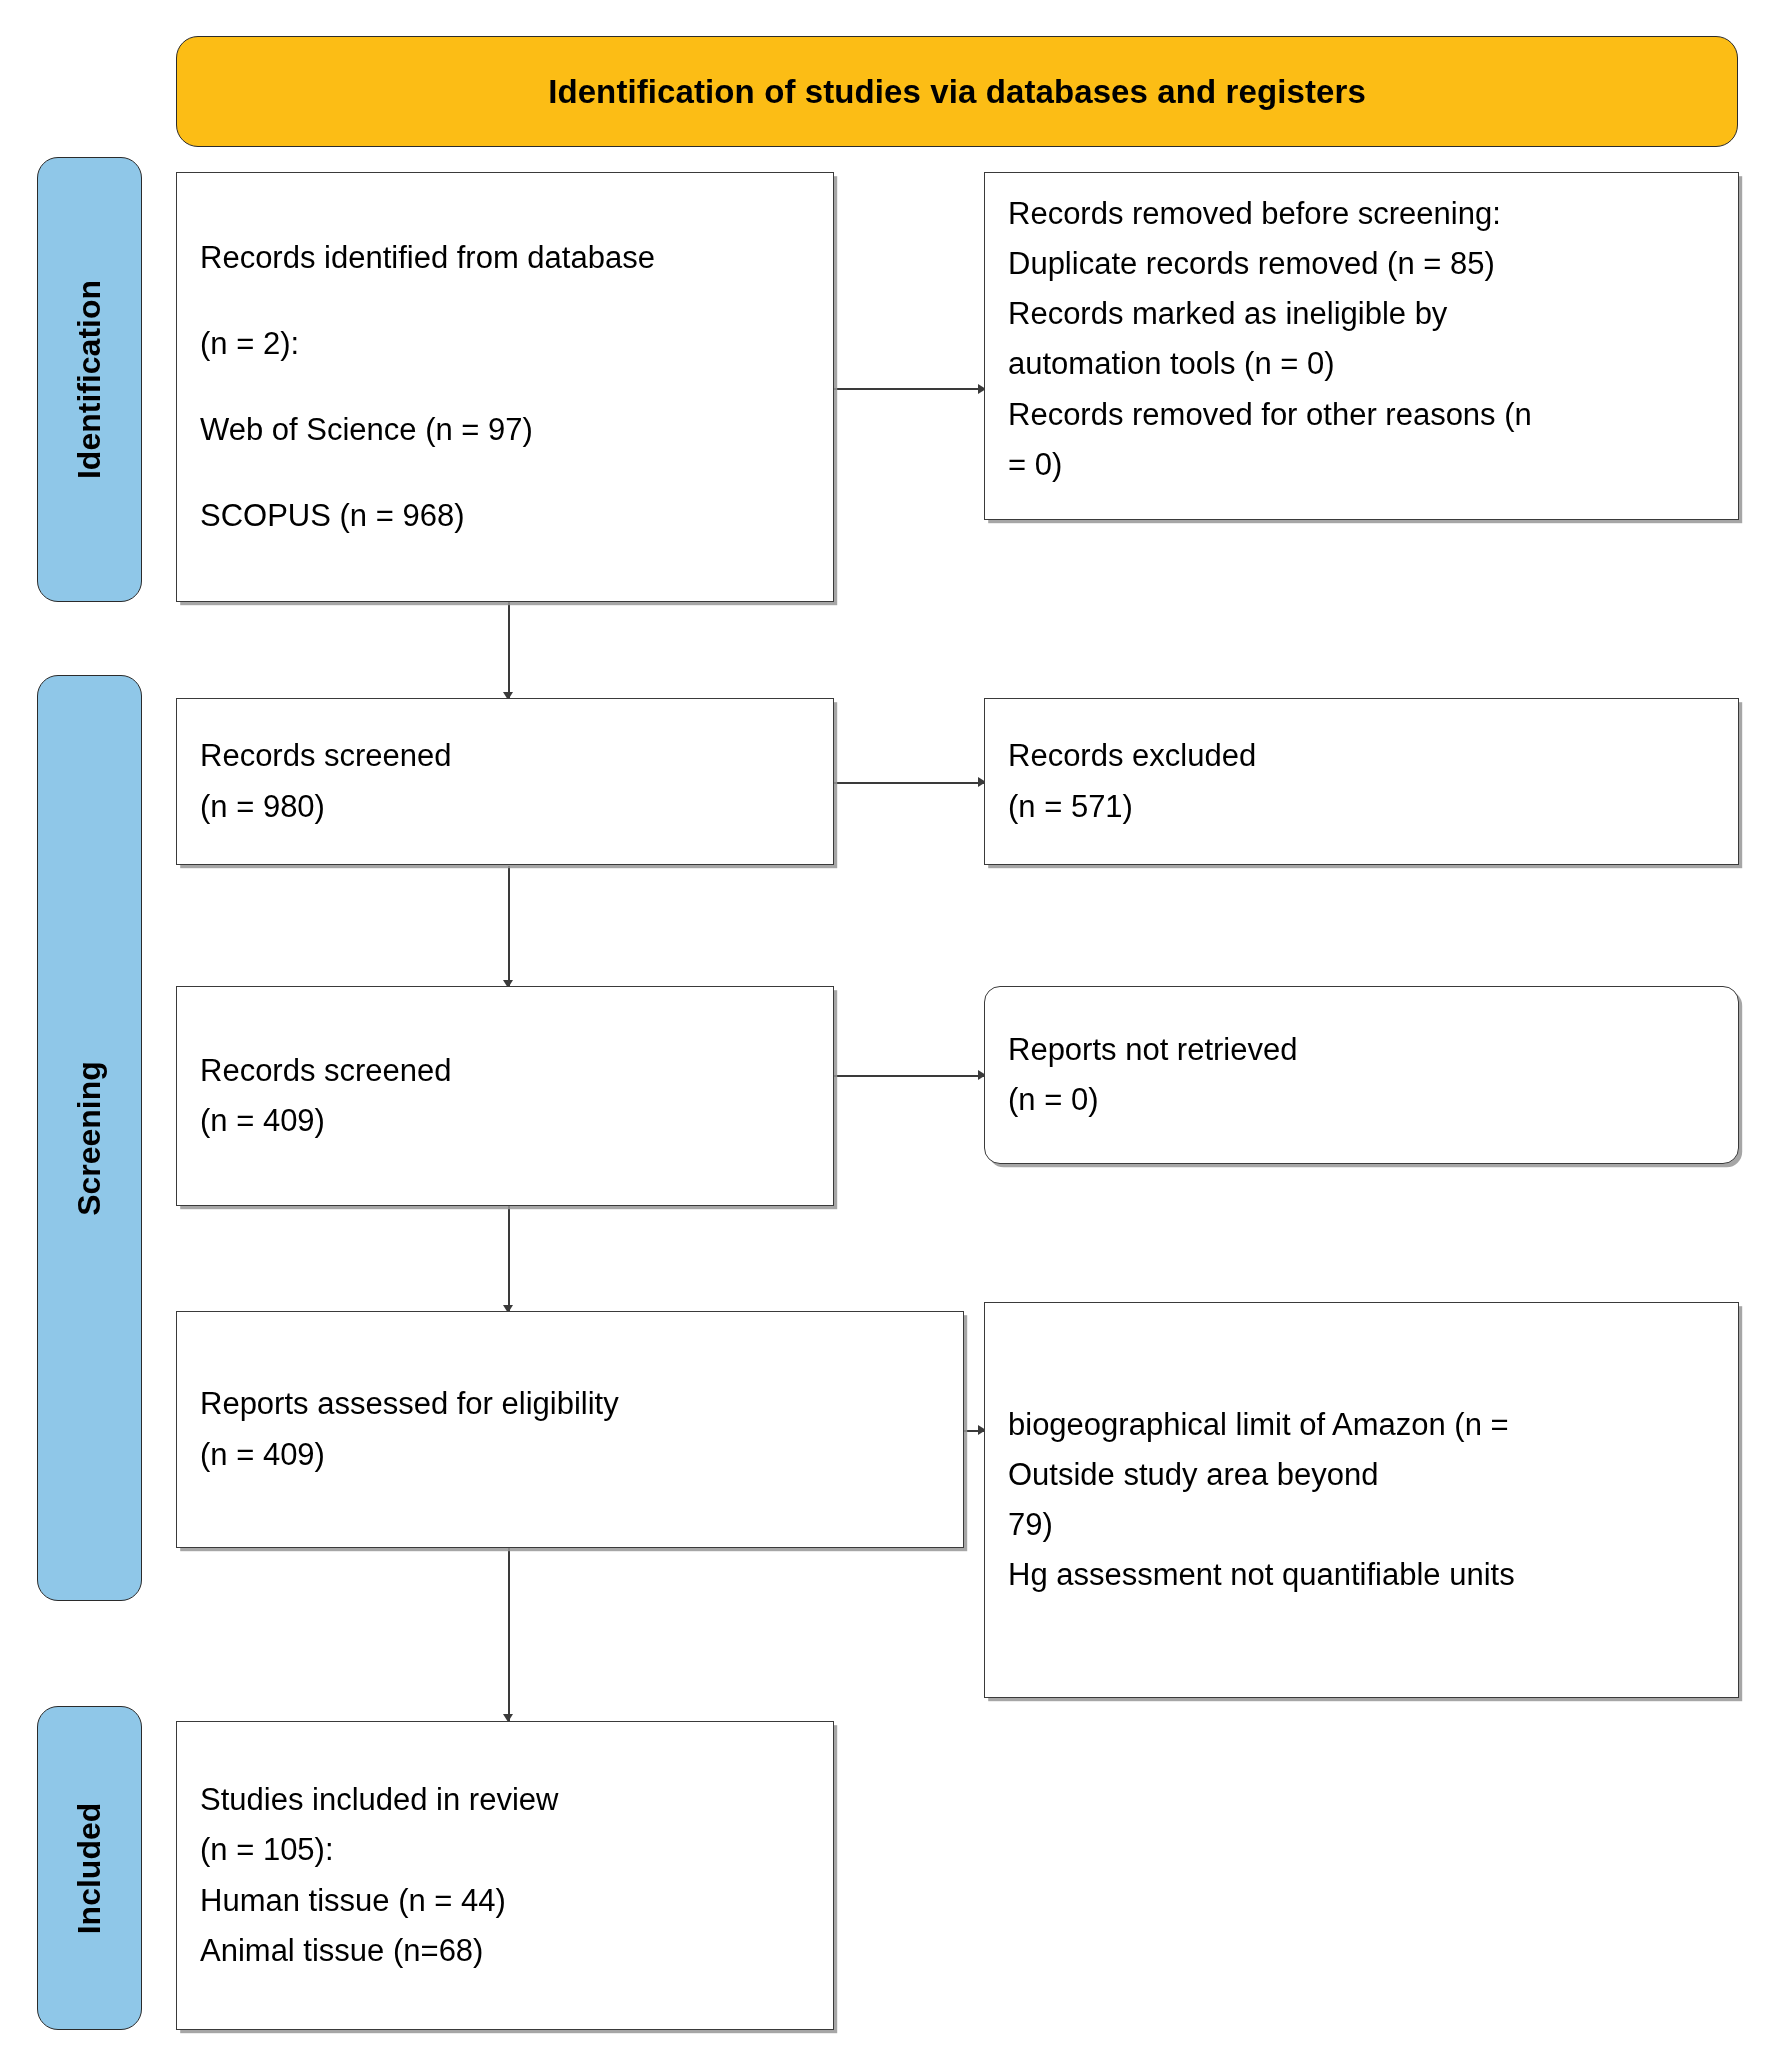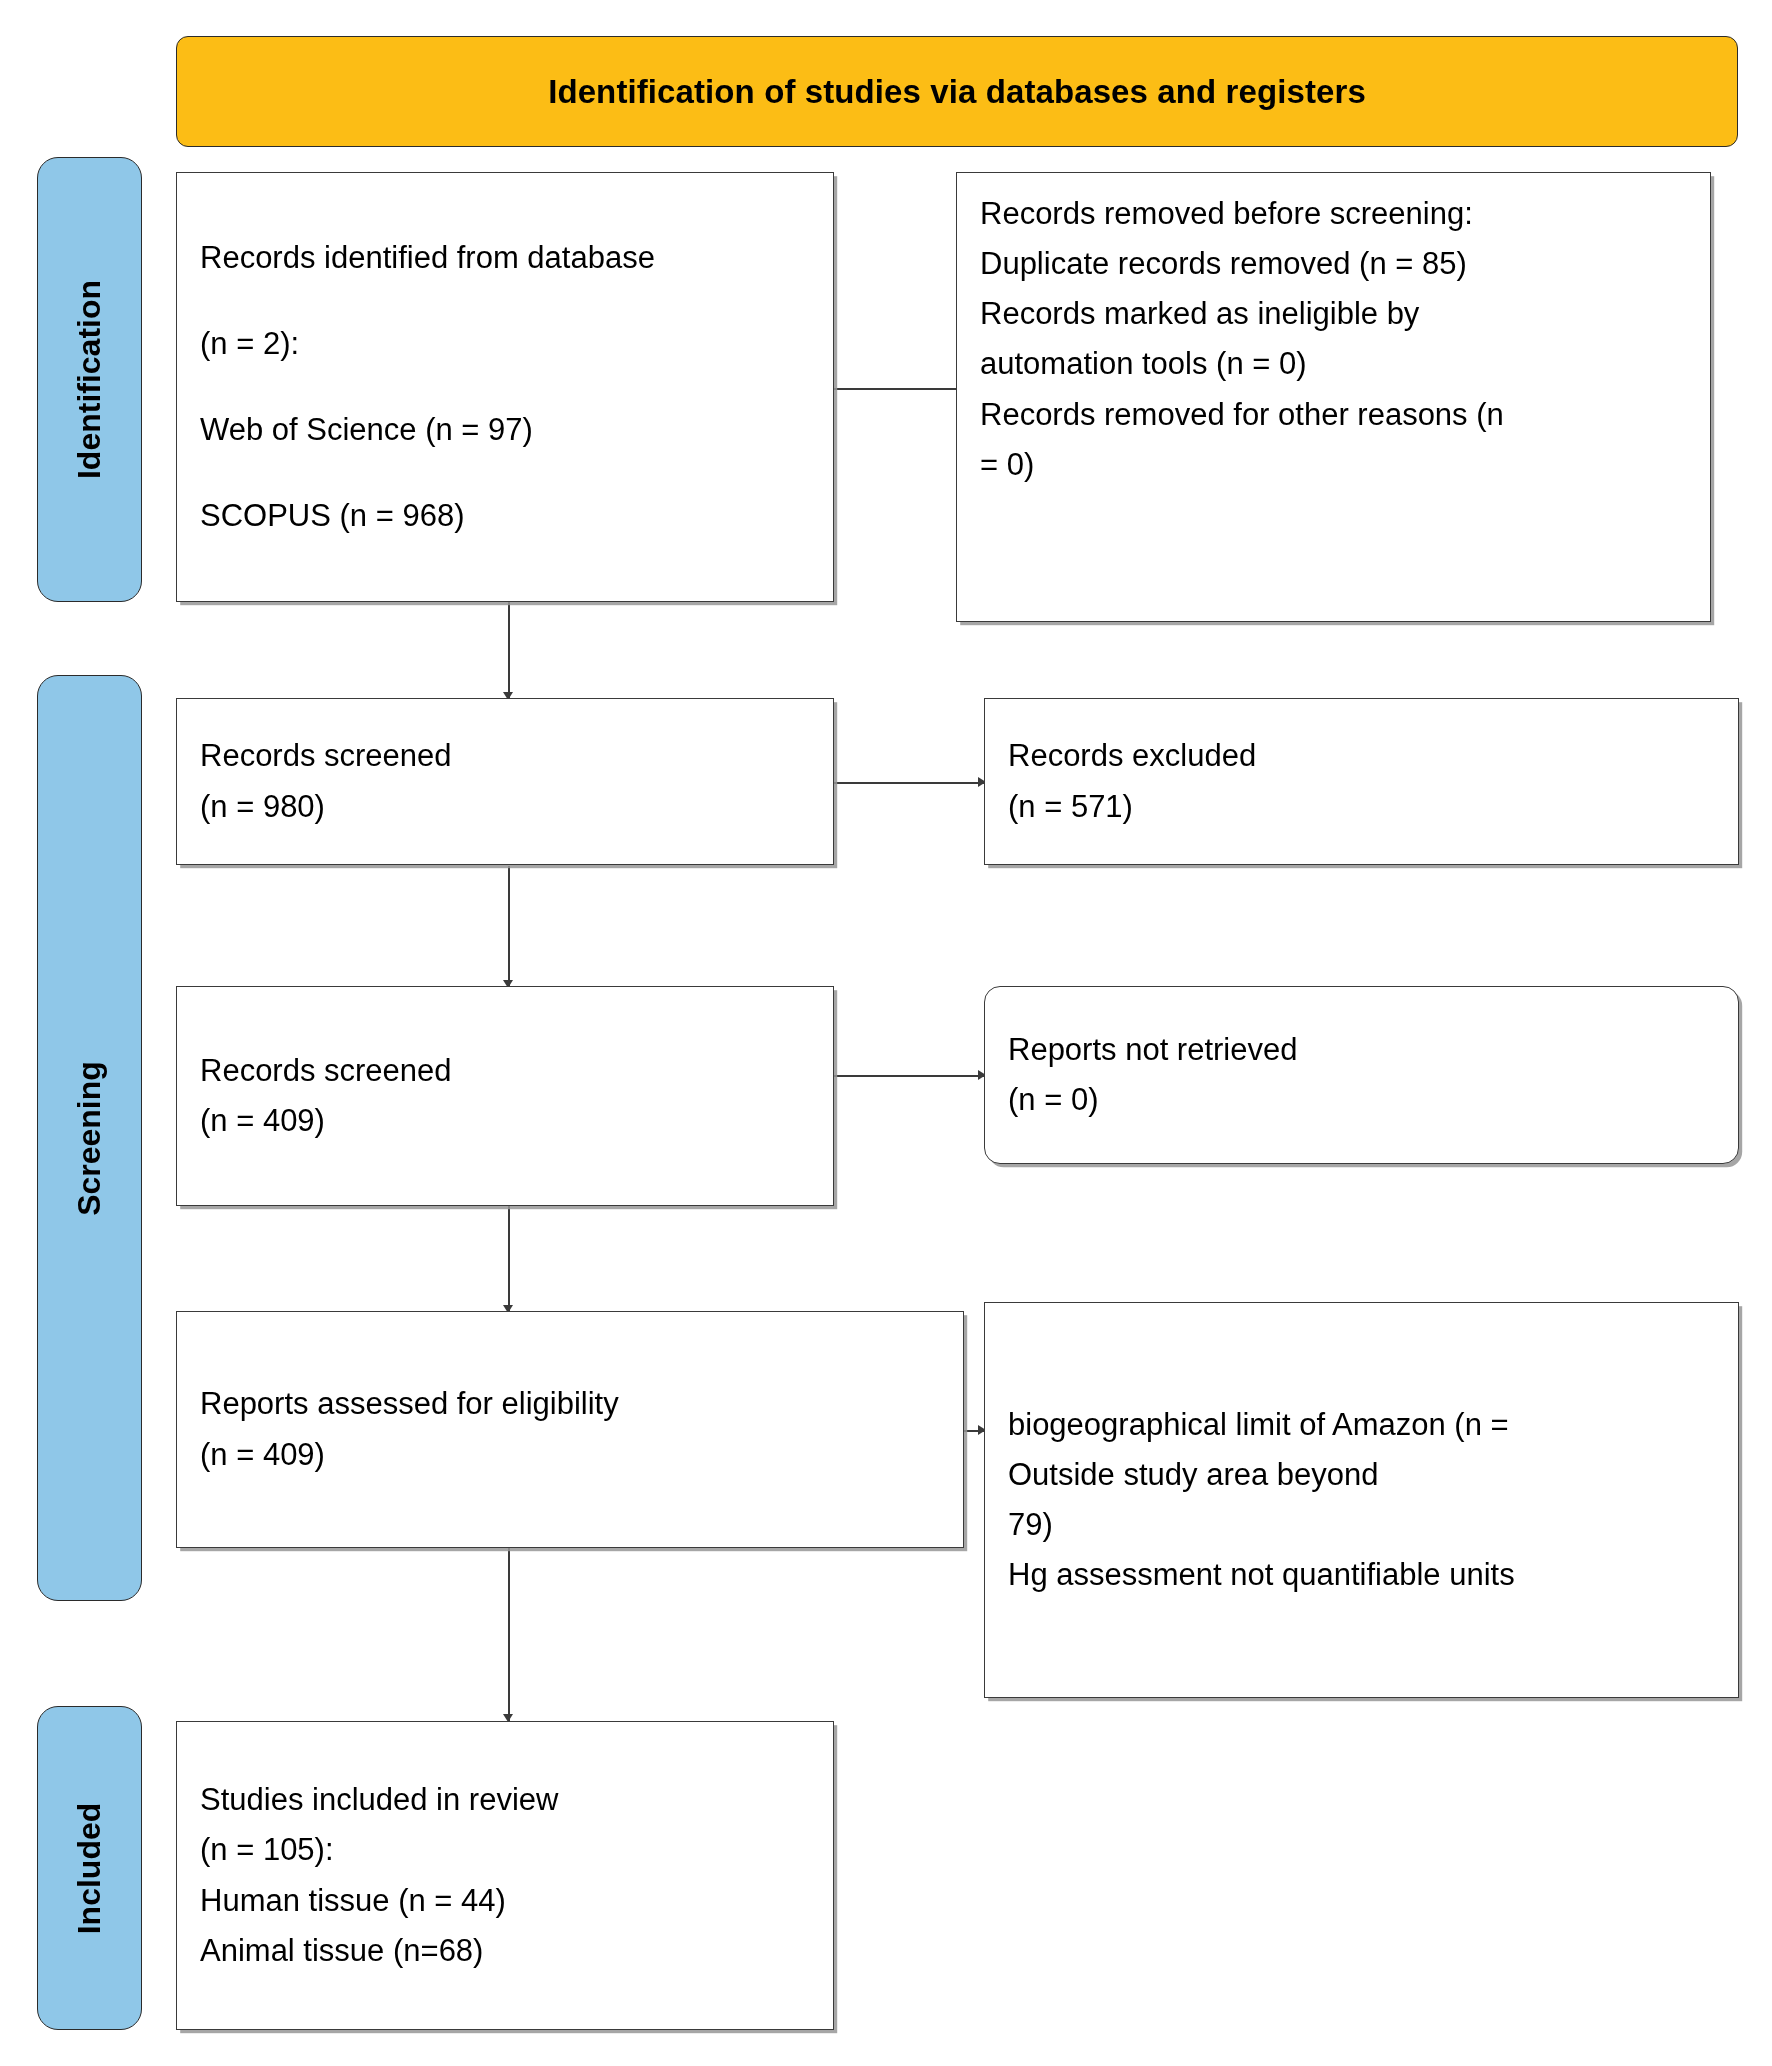--- a/index.html
+++ b/index.html
@@ -22,21 +22,21 @@
 
   
   .header-banner {
     position: absolute;
     left: 176px;
     top: 36px;
     width: 1562px;
     height: 111px;
     background: #FCBD15;
     border: 1.6px solid #2b2b2b;
-    border-radius: 12px;
+    border-radius: 22px;
     box-sizing: border-box;
     display: flex;
     align-items: center;
     justify-content: center;
   }
   .header-banner .banner-text {
     font-size: 33px;
     font-weight: bold;
     color: #000000;
     letter-spacing: 0.1px;
@@ -88,21 +88,21 @@
   }
 
   
   #box-identified   { left: 176px;  top: 172px;  width: 658px; height: 430px; gap: 36px; }
   #box-screened-1   { left: 176px;  top: 698px; width: 658px; height: 167px; }
   #box-screened-2   { left: 176px;  top: 986px; width: 658px; height: 220px; }
   #box-eligibility  { left: 176px;  top: 1311px; width: 788px; height: 237px; }
   #box-included     { left: 176px;  top: 1721px; width: 658px; height: 309px; }
 
   
-  #box-removed      { left: 956px; top: 172px;  width: 755px; height: 450px; }
+  #box-removed      { left: 984px; top: 172px;  width: 755px; height: 348px; }
   #box-excluded-1   { left: 984px; top: 698px; width: 755px; height: 167px; }
   #box-not-retrieved{ left: 984px; top: 986px; width: 755px; height: 178px; border-radius: 16px; }
   #box-excluded-2   { left: 984px; top: 1302px; width: 755px; height: 396px; }
 
   
   .conn-v {
     position: absolute;
     width: 2.1px;
     background: #3a3a3a;
   }

